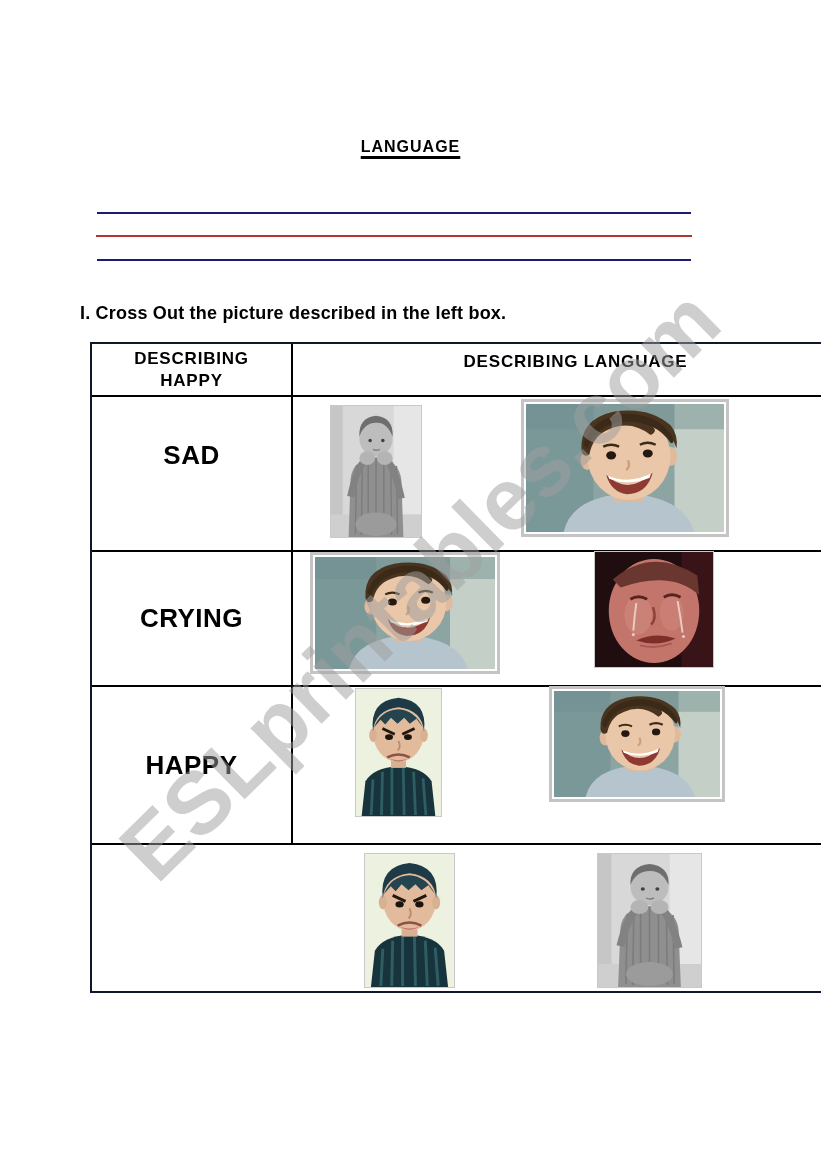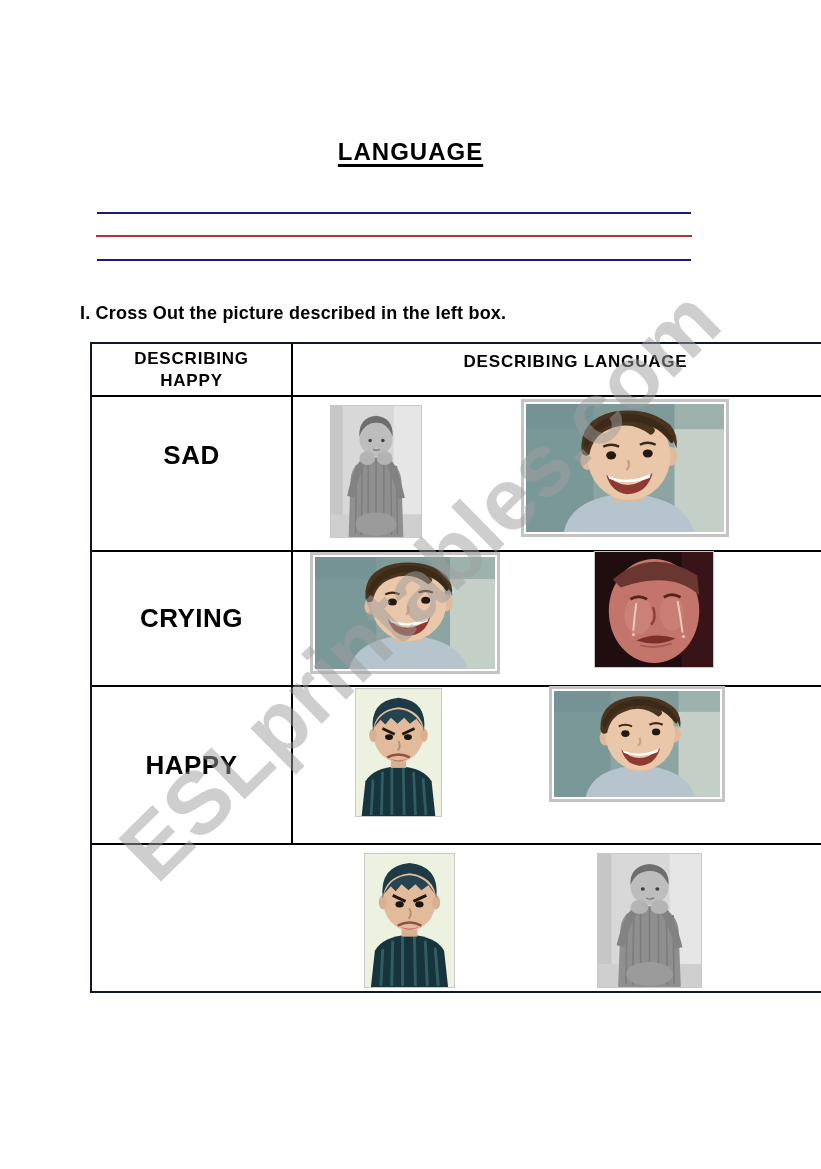--- a/index.html
+++ b/index.html
@@ -3,21 +3,21 @@
 <meta charset="utf-8">
 <style>
   html,body{margin:0;padding:0;background:#ffffff;}
   #page{
     position:relative; width:821px; height:1169px; background:#ffffff;
     font-family:"Liberation Sans", sans-serif; color:#000; overflow:hidden;
   }
   
   .title{
     position:absolute; left:0; top:138px; width:100%; text-align:center;
-    font-size:24px; font-weight:bold; letter-spacing:1px;
+    font-size:16px; font-weight:bold; letter-spacing:1px;
   }
   .title span{
     text-decoration:underline; text-decoration-thickness:2.5px; text-underline-offset:4px;
   }
   
   .rule{position:absolute; height:2px;}
   .rule.blue1{left:97px; top:212px; width:594px; background:#1b1b75;}
   .rule.red  {left:96px; top:235px; width:596px; height:1.6px; background:#b23434;}
   .rule.blue2{left:97px; top:259px; width:594px; background:#1b1b75;}
   

